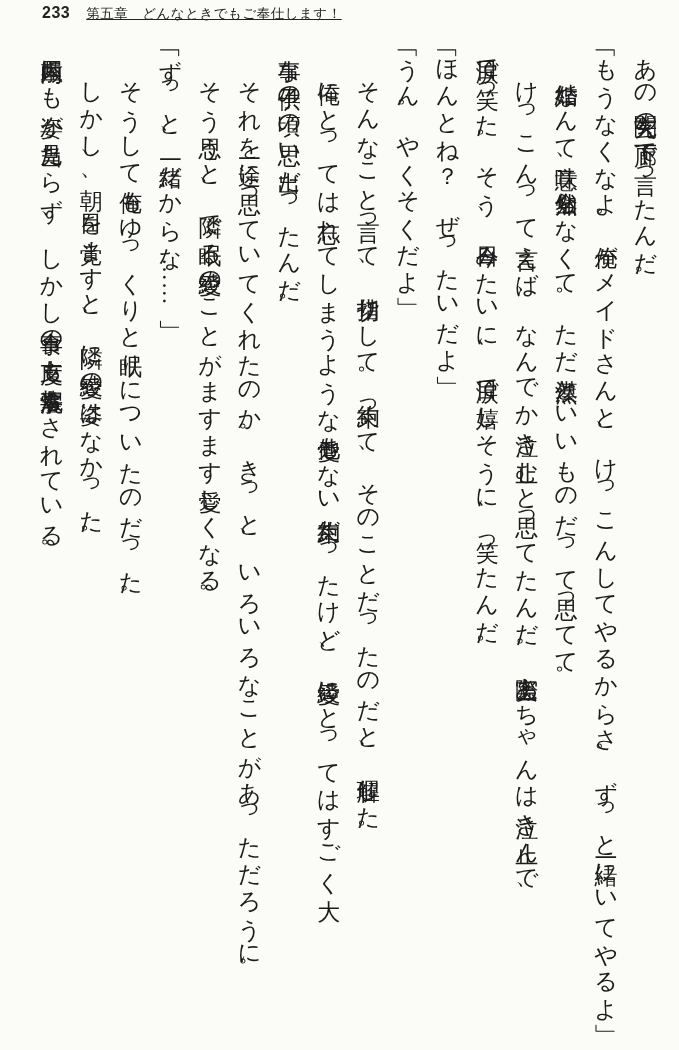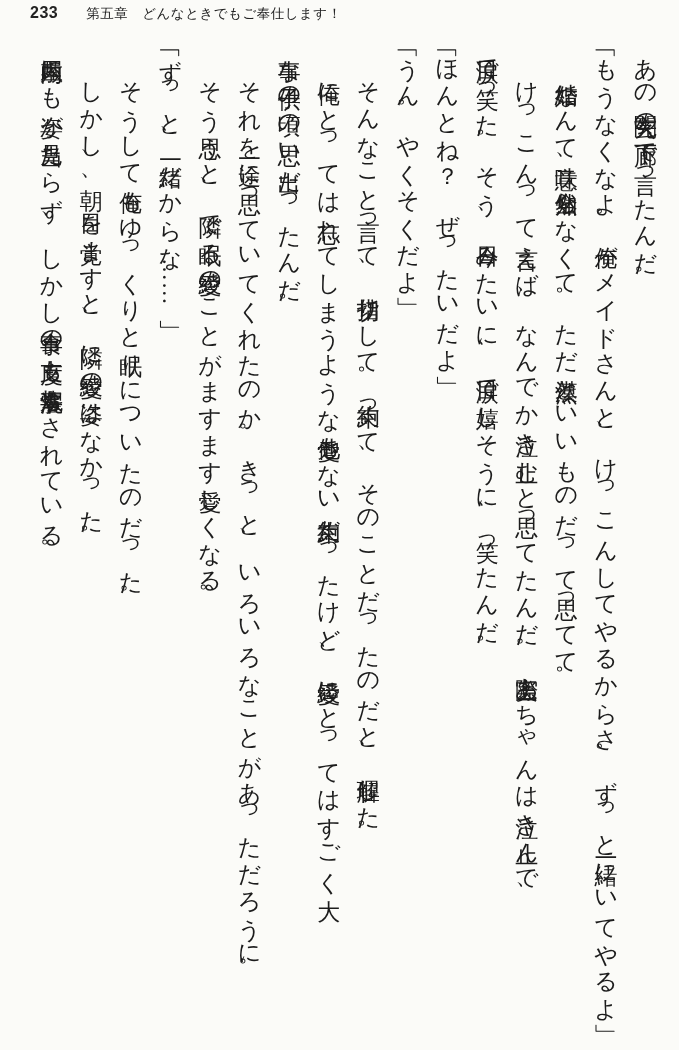--- a/index.html
+++ b/index.html
@@ -10,36 +10,37 @@
     overflow: hidden;
   }
   body {
     background: #fbfbf8;
     position: relative;
     font-family: "Liberation Serif", "DejaVu Serif", serif;
   }
   .page-header {
     position: absolute;
     top: 4px;
-    left: 30px;
+    left: 42px;
     display: flex;
     align-items: baseline;
-    gap: 28px;
+    gap: 16px;
     font-family: "Liberation Sans", "DejaVu Sans", sans-serif;
     color: #222;
     white-space: nowrap;
   }
   .page-number {
     font-size: 16px;
     font-weight: bold;
     letter-spacing: 0.5px;
   }
   .chapter-title {
     font-size: 13.5px;
     letter-spacing: 0.5px;
+    text-decoration: underline;
   }
   .page-text {
     position: absolute;
     top: 42px;
     right: 14px;
     width: 634px;
     height: 992px;
     writing-mode: vertical-rl;
     text-orientation: mixed;
     font-size: 23px;

